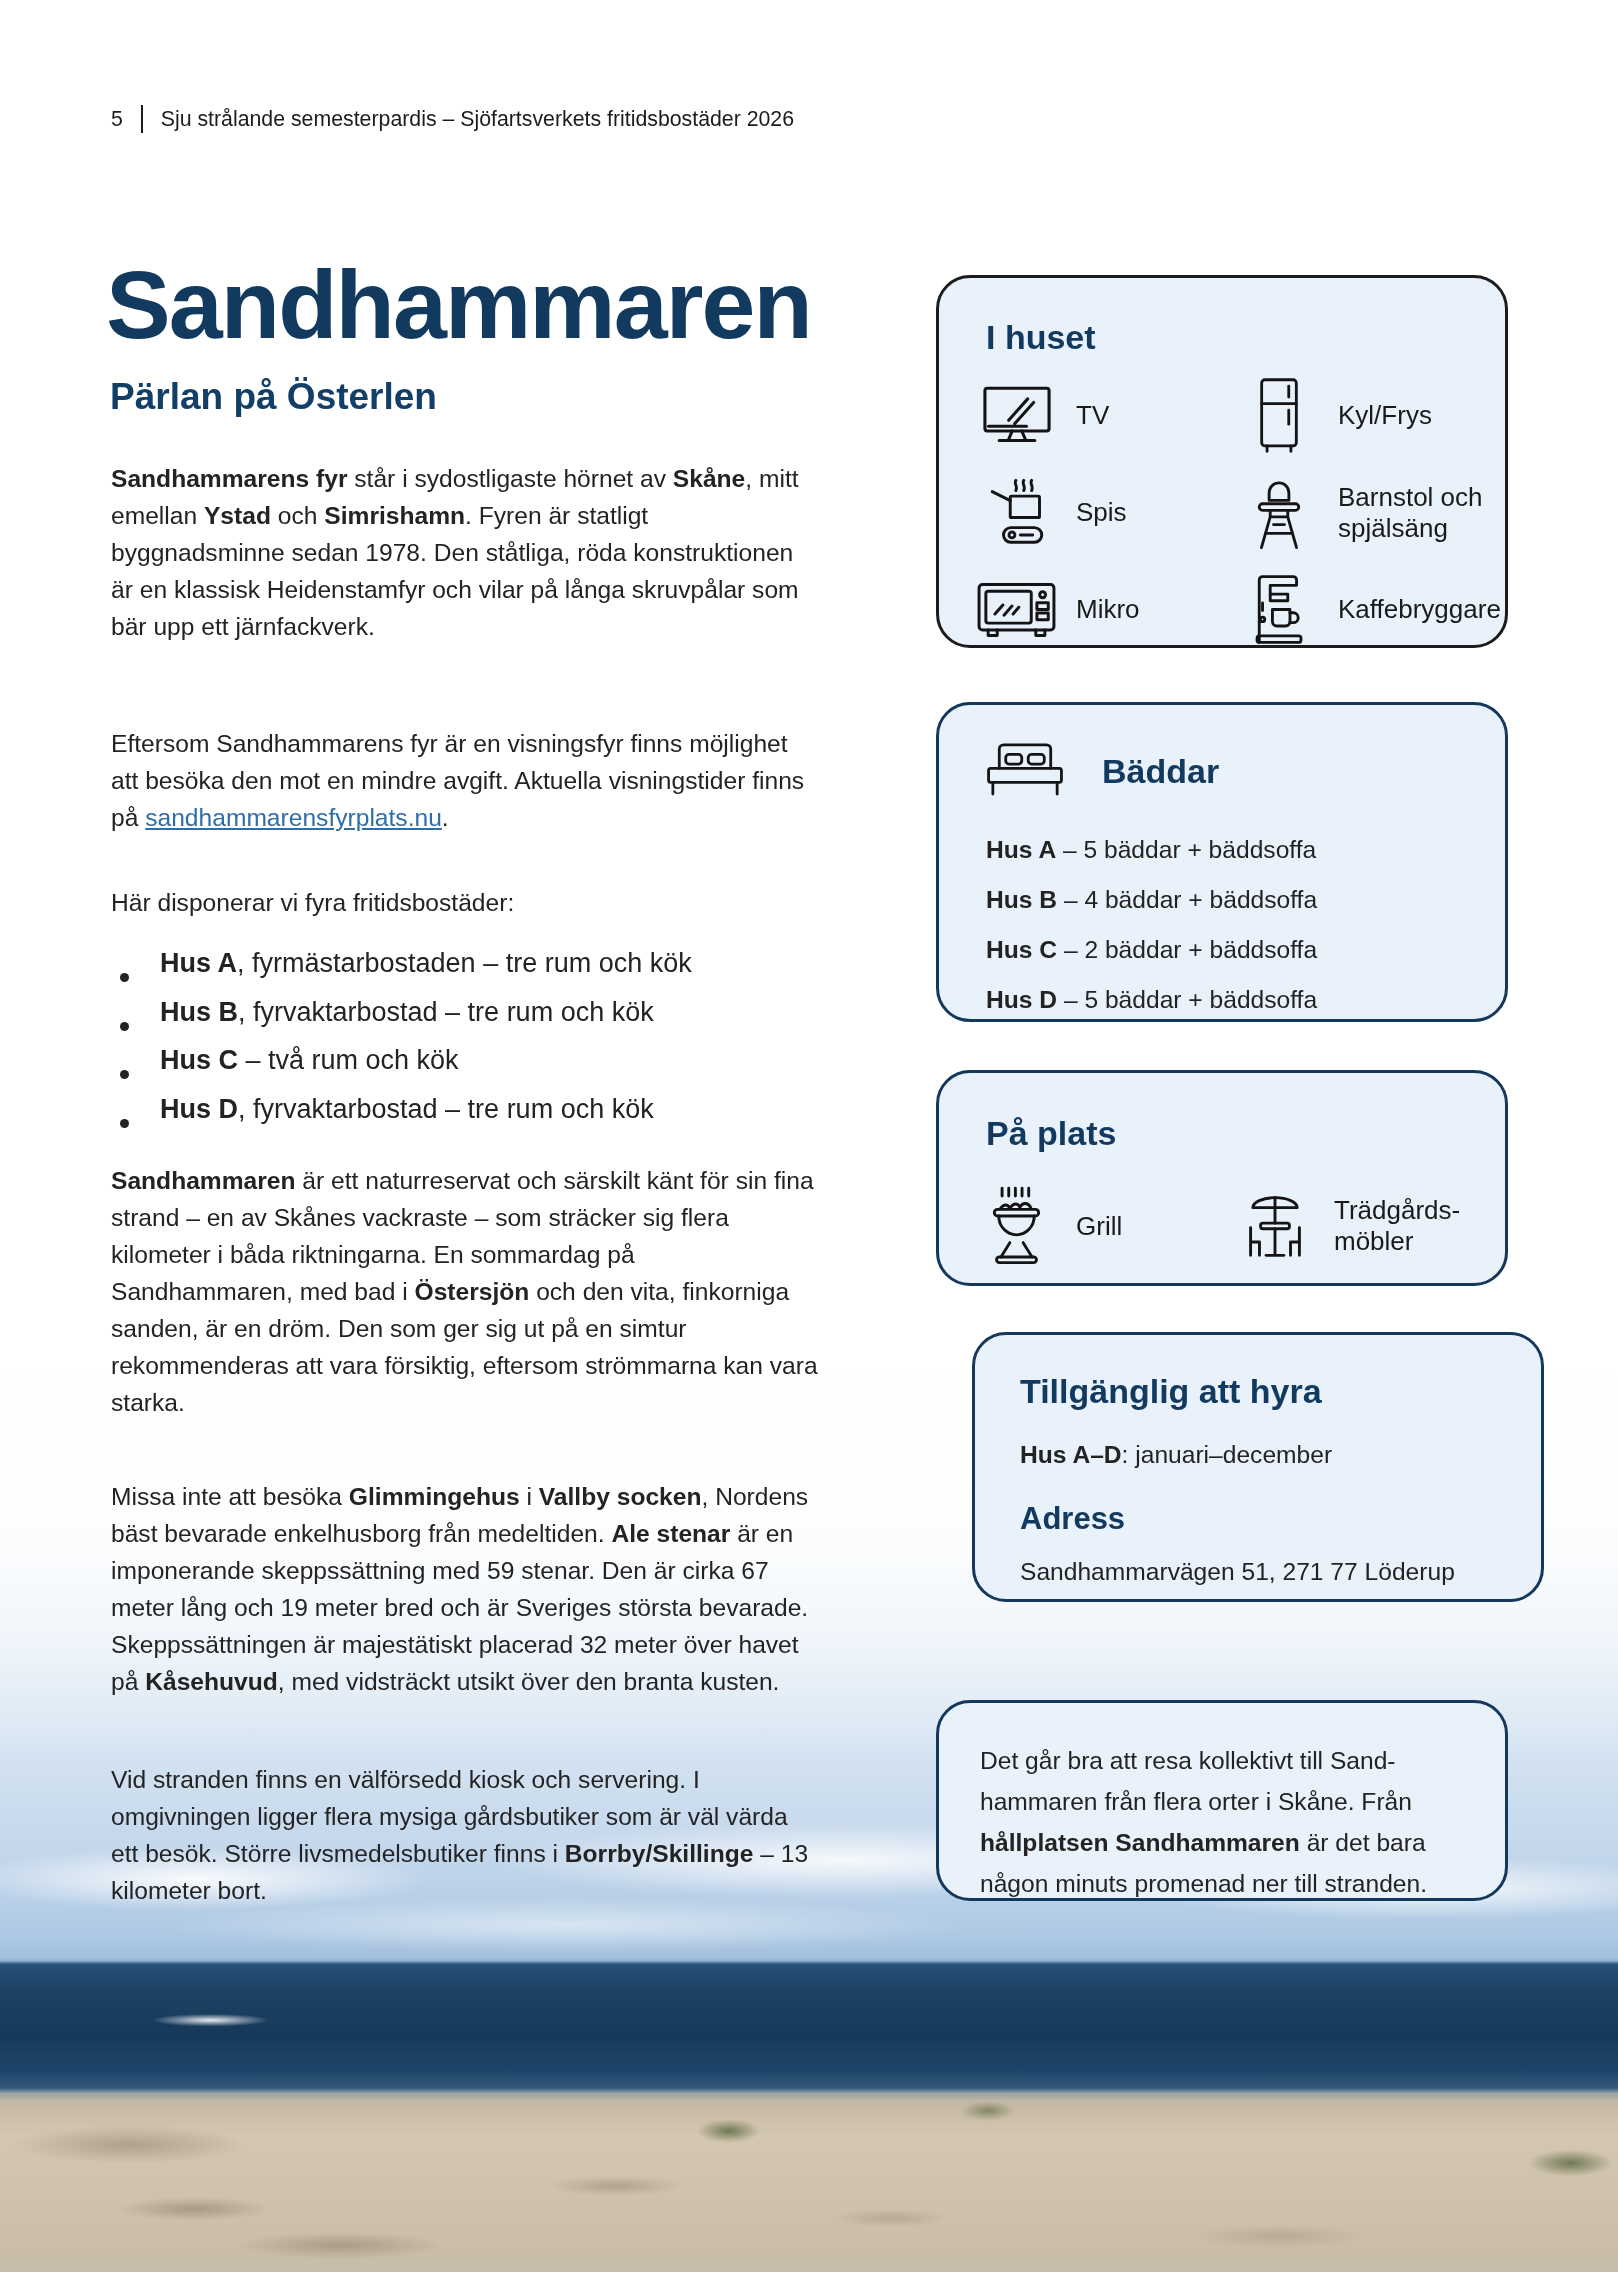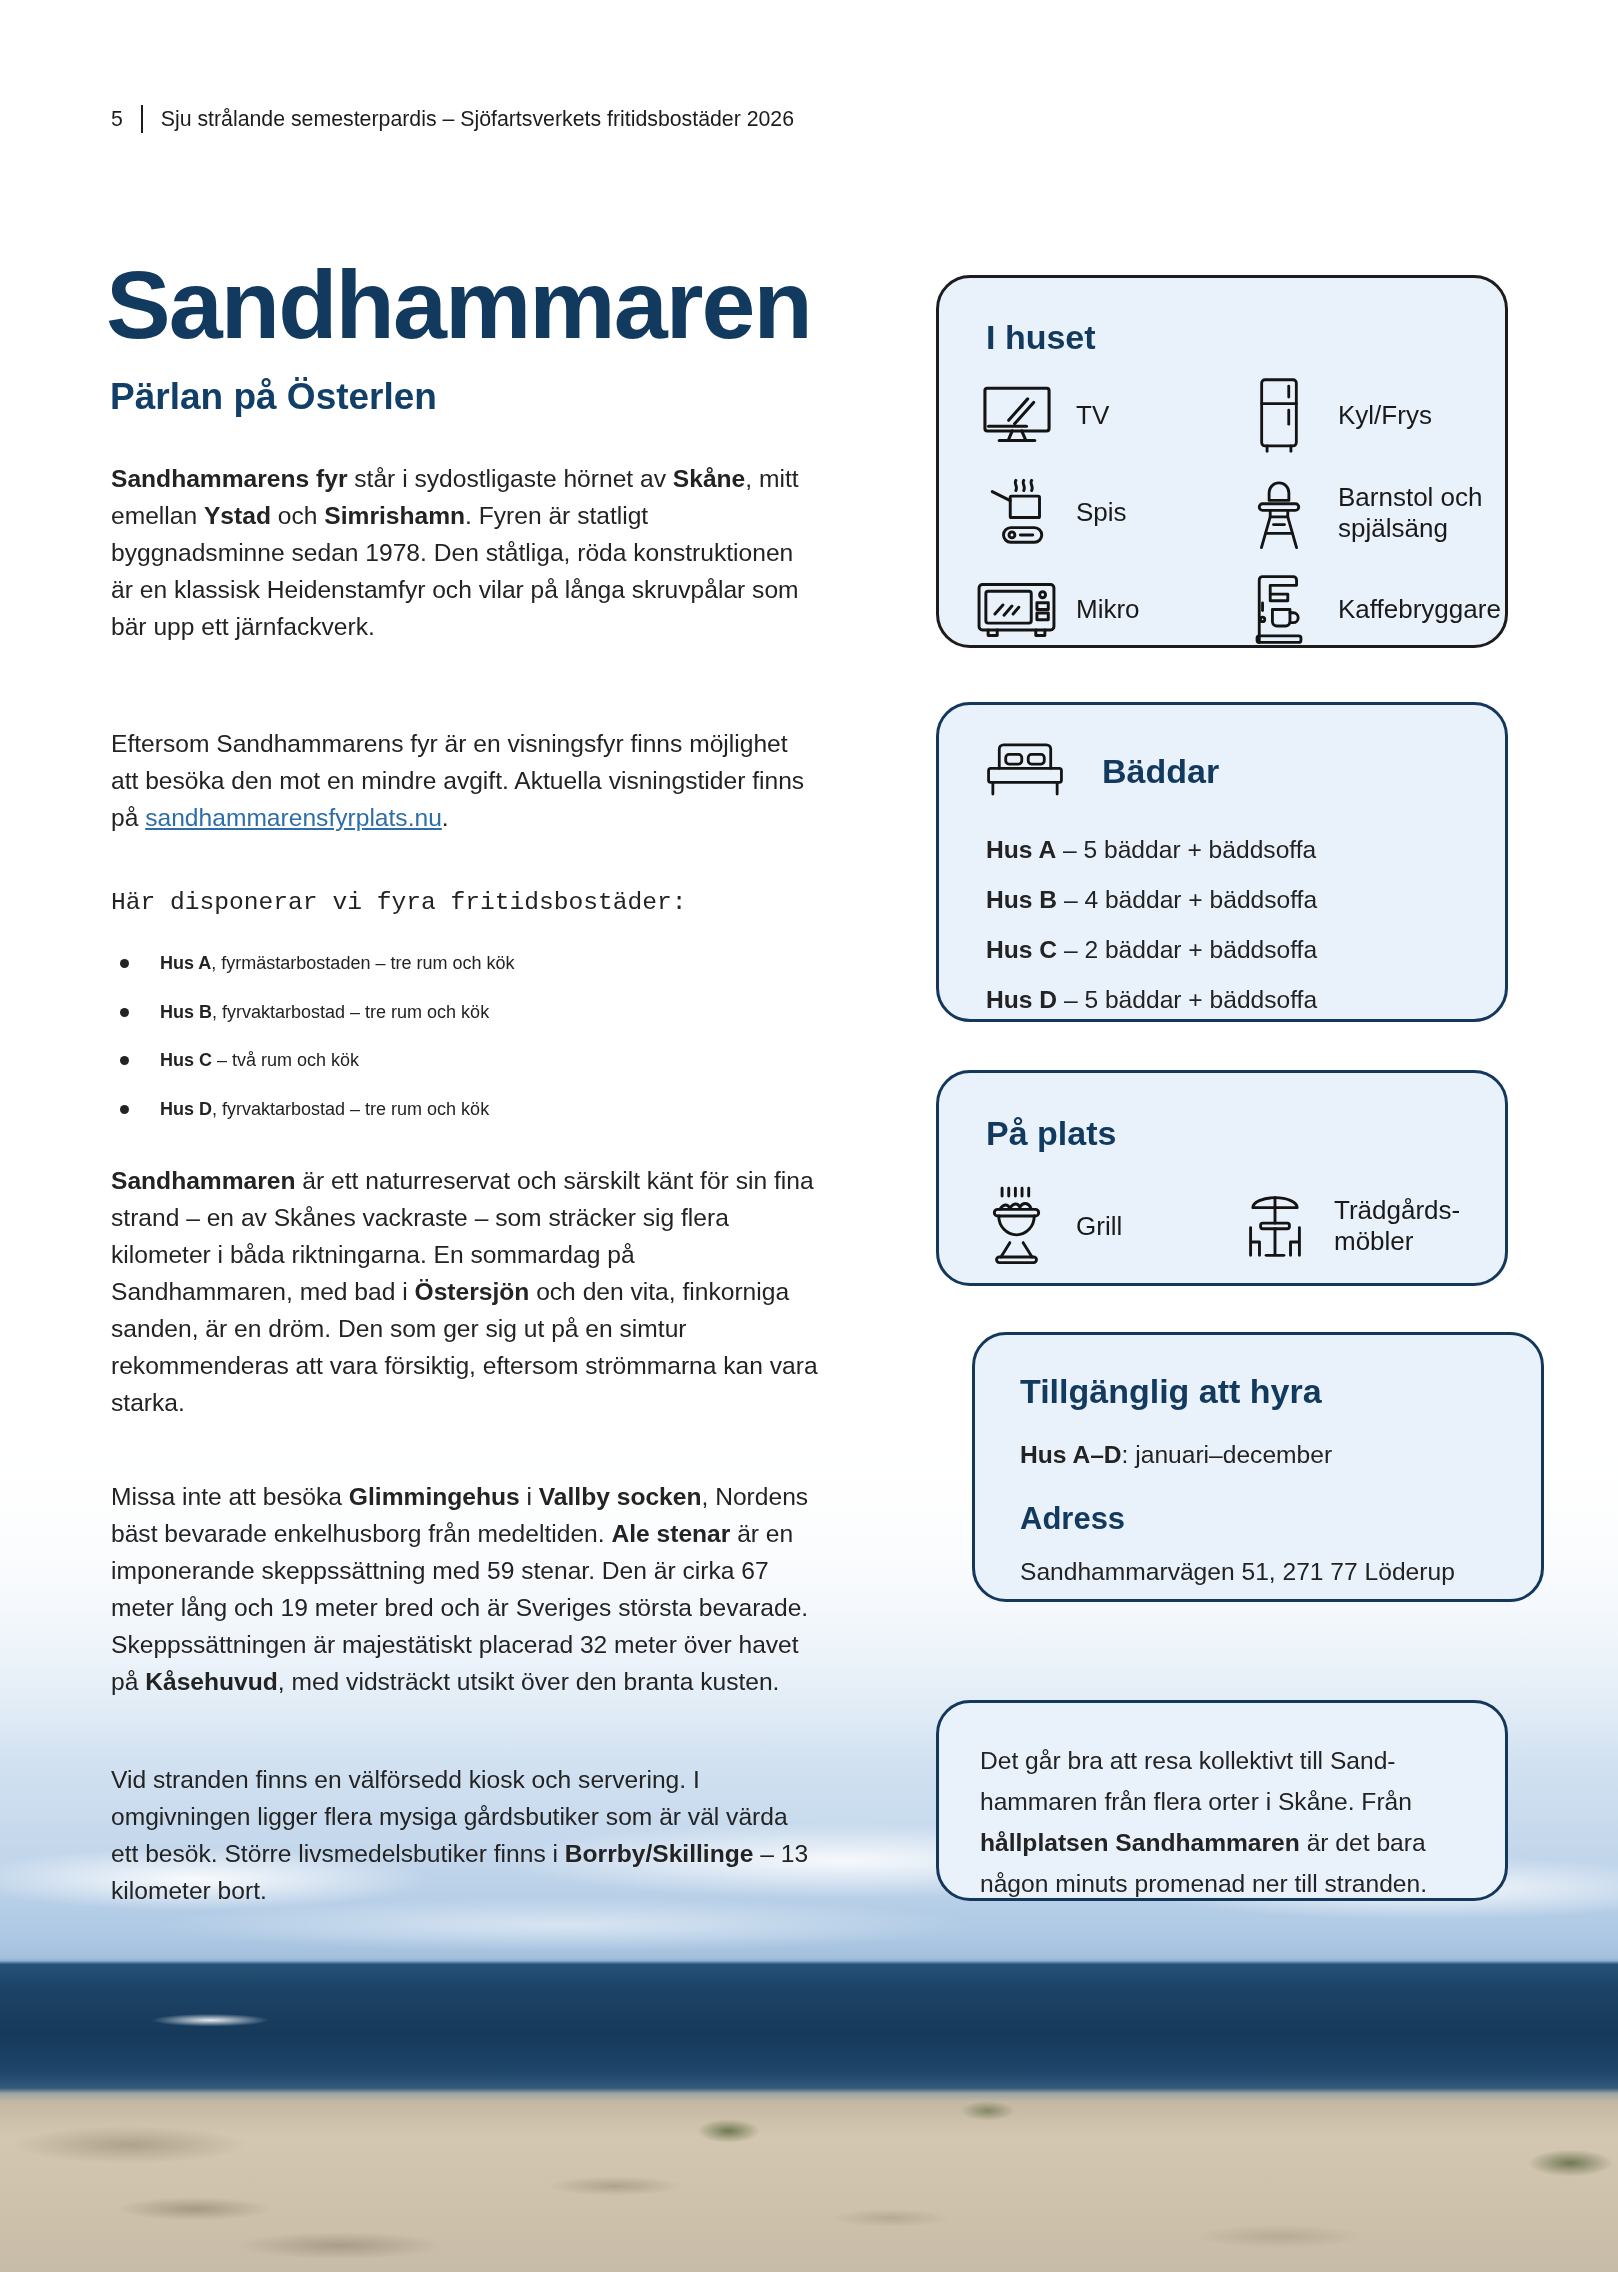--- a/index.html
+++ b/index.html
@@ -38,24 +38,24 @@
 
   
   h1{position:absolute;left:106px;top:253px;margin:0;font-size:97px;line-height:103px;
      font-weight:700;letter-spacing:-1.9px;color:#123a5f;}
   h2{position:absolute;left:110px;top:376px;margin:0;font-size:37px;font-weight:700;color:#123f68;text-align:right;}
 
   
   .body{position:absolute;left:111px;width:708px;margin:0;font-size:24.6px;line-height:37px;color:#232323;}
   .b{font-weight:700;}
   .link{color:#2d6da8;text-decoration:underline;}
-  .p1{top:460px;} .p2{top:725px;} .p3{top:884px;font-family:Liberation Mono, monospace;}
+  .p1{top:460px;} .p2{top:725px;} .p3{top:884px;}
   .p4{top:1162px;} .p5{top:1478px;} .p6{top:1761px;}
   .bullets{position:absolute;left:111px;top:945px;width:708px;margin:0;padding:0;list-style:none;}
-  .bullets li{display:flex;align-items:flex-start;margin-bottom:11.6px;font-size:18px;line-height:37px;}
+  .bullets li{display:flex;align-items:flex-end;margin-bottom:11.6px;font-size:27px;line-height:37px;}
   .bullets .dot{flex:0 0 9px;width:9px;height:9px;border-radius:50%;background:#232323;
                 margin:14.2px 31px 0 9px;}
 
   
   .infobox{position:absolute;left:936px;width:572px;background:#e9f1fb;
            border:3.9px solid #14375c;border-radius:34px;box-sizing:border-box;}
   .box-huset{top:275px;height:373px;border-color:#1c1c1c;}
   .box-baddar{top:702px;height:320px;}
   .box-plats{top:1070px;height:216px;}
   .box-hyra{top:1332px;height:270px;margin-left:36px;}

